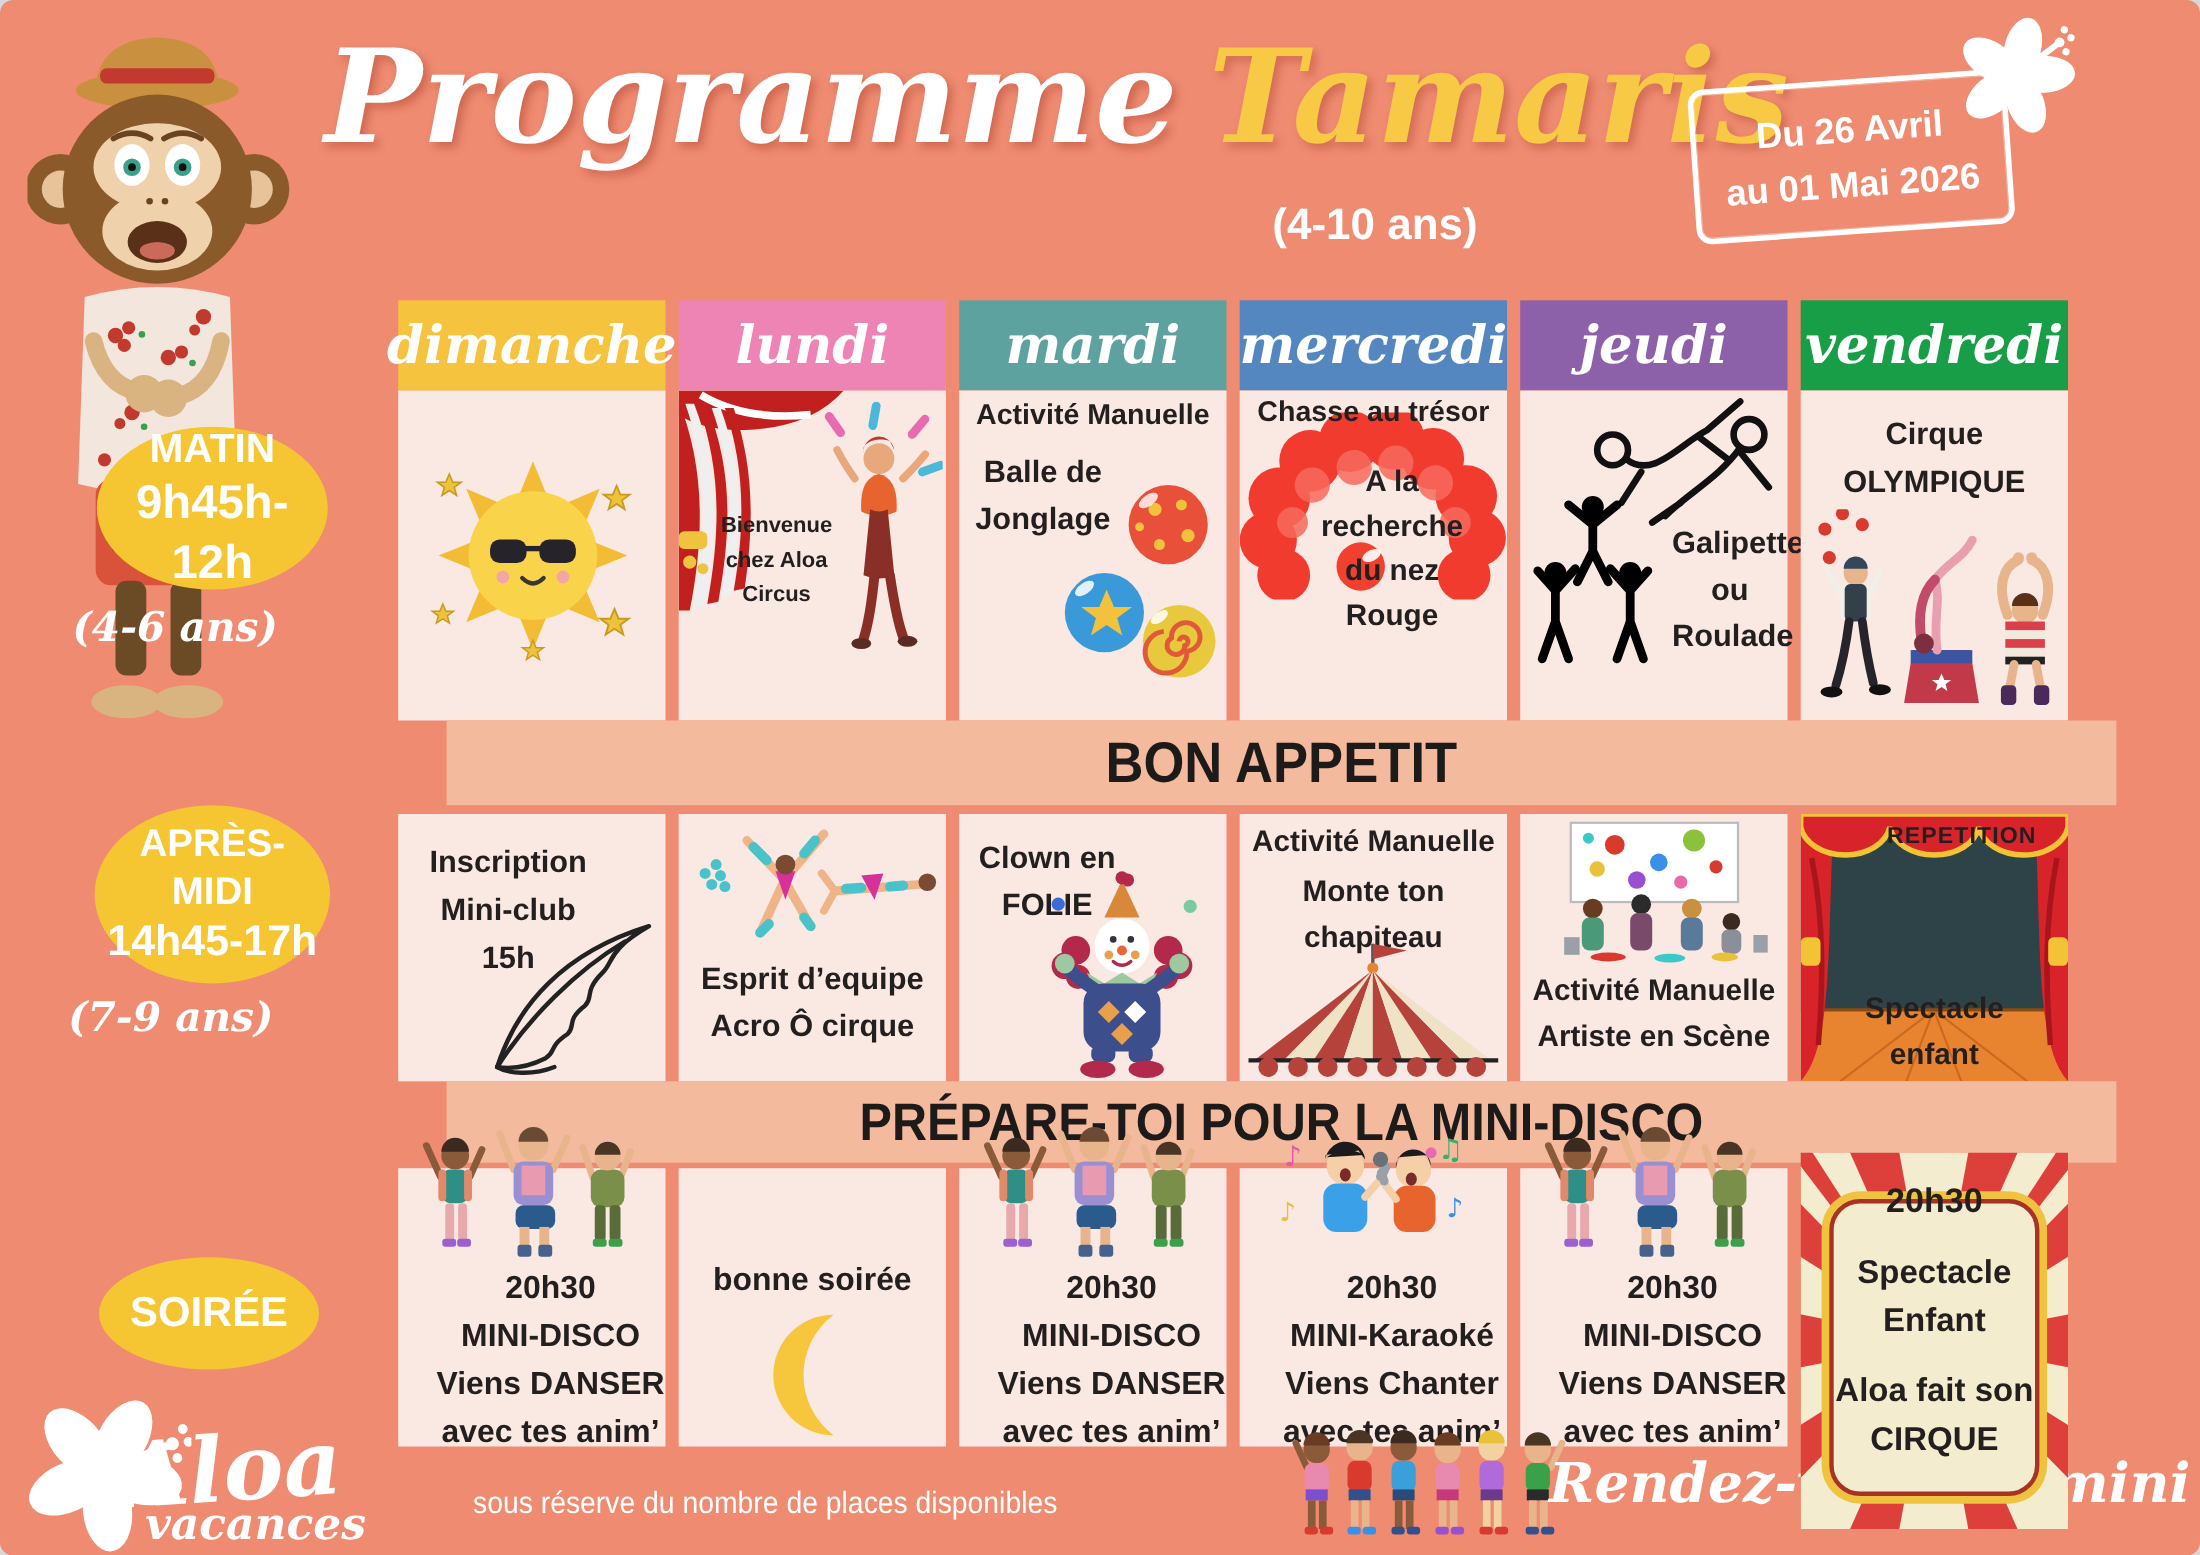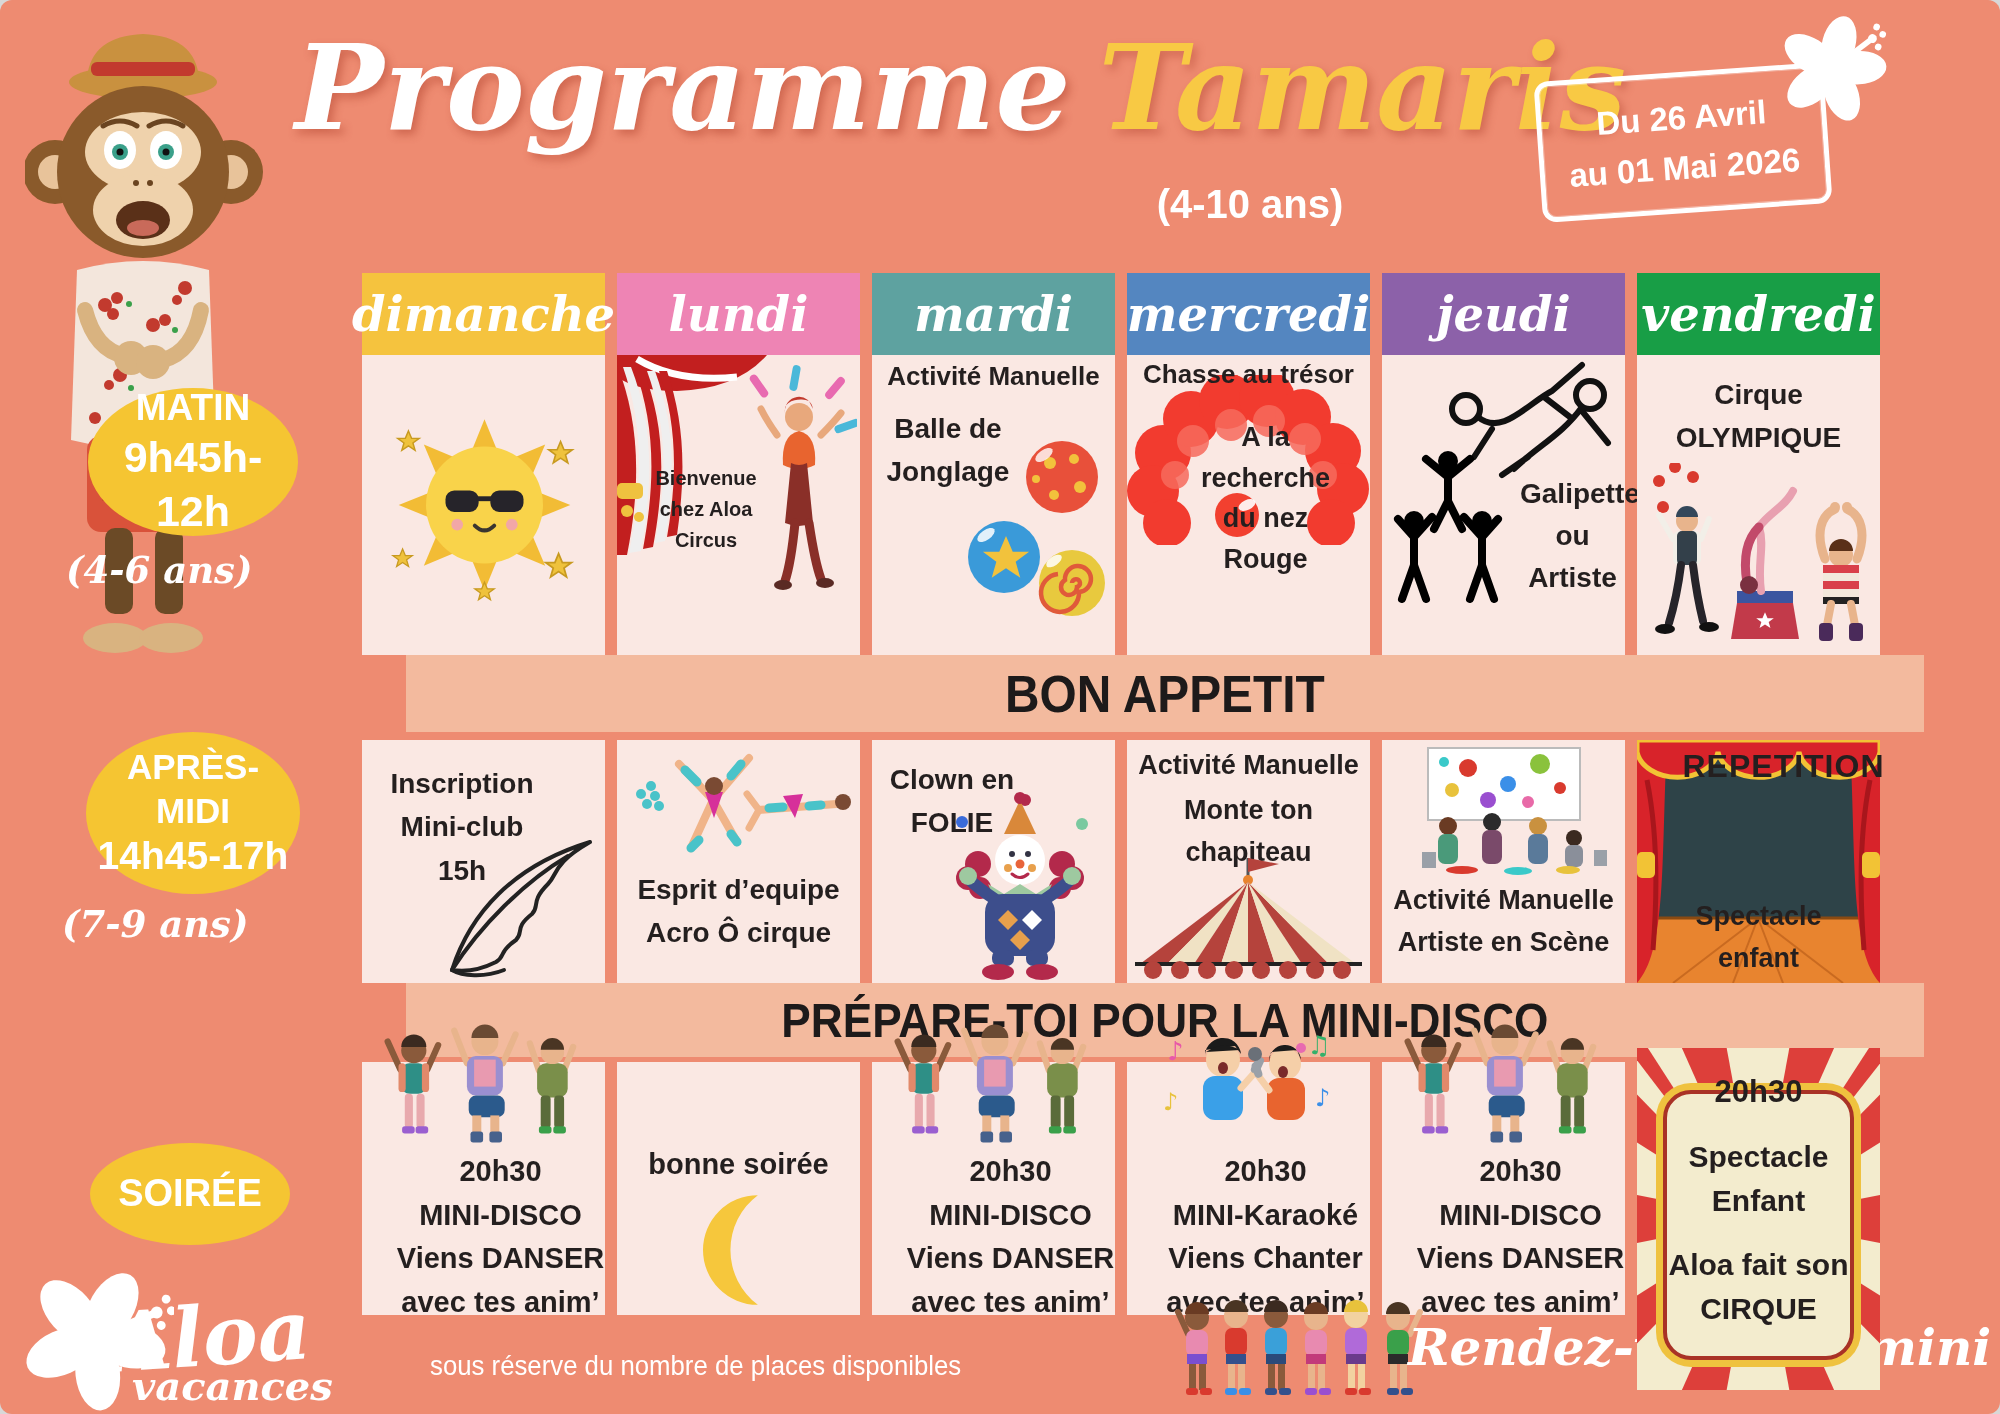--- a/index.html
+++ b/index.html
@@ -344,21 +344,21 @@
         <path d="M60,28 L60,58 M60,34 L38,16 M60,34 L82,16 M60,58 L46,86 M60,58 L74,86" fill="none"></path>
         <circle cx="26" cy="78" r="10" stroke="none"></circle>
         <path d="M26,88 L26,122 M26,94 L44,74 M26,94 L10,76 M26,122 L14,156 M26,122 L38,156" fill="none"></path>
         <circle cx="94" cy="78" r="10" stroke="none"></circle>
         <path d="M94,88 L94,122 M94,94 L76,74 M94,94 L110,76 M94,122 L82,156 M94,122 L106,156" fill="none"></path>
       </g>
     </svg>
     <div class="t small-t" style="left:104px;top:118px;width:139px;font-size:28px">
       <div>Galipette</div>
       <div>ou</div>
-      <div>Artiste</div>
+      <div>Roulade</div>
     </div>
   </div>
 
   <div class="cell" style="left:1637px;top:355px;height:300px">
     <div class="t" style="left:0;top:18px;width:243px;font-size:28px">
       <div>Cirque</div>
       <div>OLYMPIQUE</div>
     </div>
     <svg class="abs" style="left:6px;top:108px" width="232" height="188" viewBox="0 0 232 188">
 
@@ -572,21 +572,21 @@
       </g>
       <line x1="0" y1="178" x2="243" y2="178" stroke="#8a4a12" stroke-width="3"></line>
       <path d="M0,178 C24,120 10,60 30,0 L0,0 Z" fill="#D8232A"></path>
       <path d="M0,243 C30,210 24,120 30,0 L0,0 L0,243 Z" fill="#D8232A"></path>
       <path d="M243,243 C213,210 219,120 213,0 L243,0 Z" fill="#D8232A"></path>
       <path d="M10,40 C22,100 20,160 16,210 M233,40 C221,100 223,160 227,210" stroke="#A8161C" stroke-width="5" fill="none"></path>
       <rect x="0" y="112" width="18" height="26" rx="5" fill="#F2C335"></rect>
       <rect x="225" y="112" width="18" height="26" rx="5" fill="#F2C335"></rect>
       <path d="M0,0 H243 V12 A41,30 0 0 1 162,12 A41,30 0 0 1 81,12 A41,30 0 0 1 0,12 Z" fill="#D8232A" stroke="#F2C335" stroke-width="5"></path>
     </svg>
-    <div class="t" style="left:0;top:8px;width:293px;font-size:32px;letter-spacing:1px">REPETITION</div>
+    <div class="t" style="left:0;top:8px;width:293px;font-size:21px;letter-spacing:1px">REPETITION</div>
     <div class="t" style="left:0;top:156px;width:243px;font-size:27px">
       <div>Spectacle</div>
       <div>enfant</div>
     </div>
   </div>
 
   <div class="banner" style="top:983px;height:74px">
     <span class="banner-text" style="font-size:48px">PRÉPARE-TOI POUR LA MINI-DISCO</span>
   </div>
 

